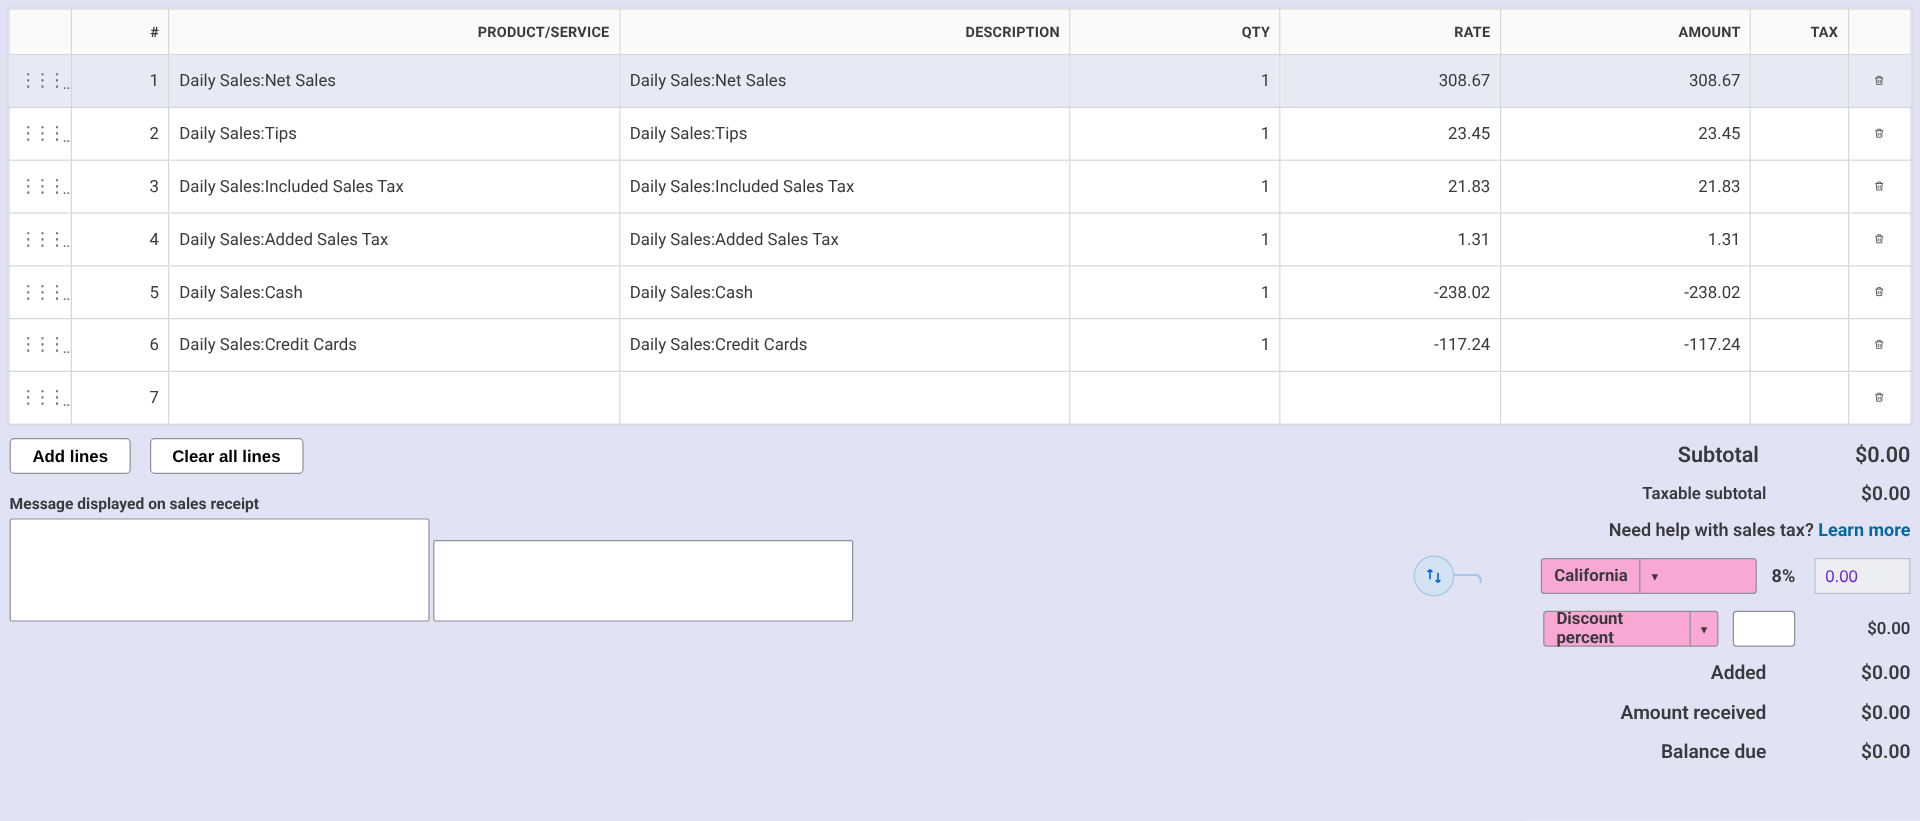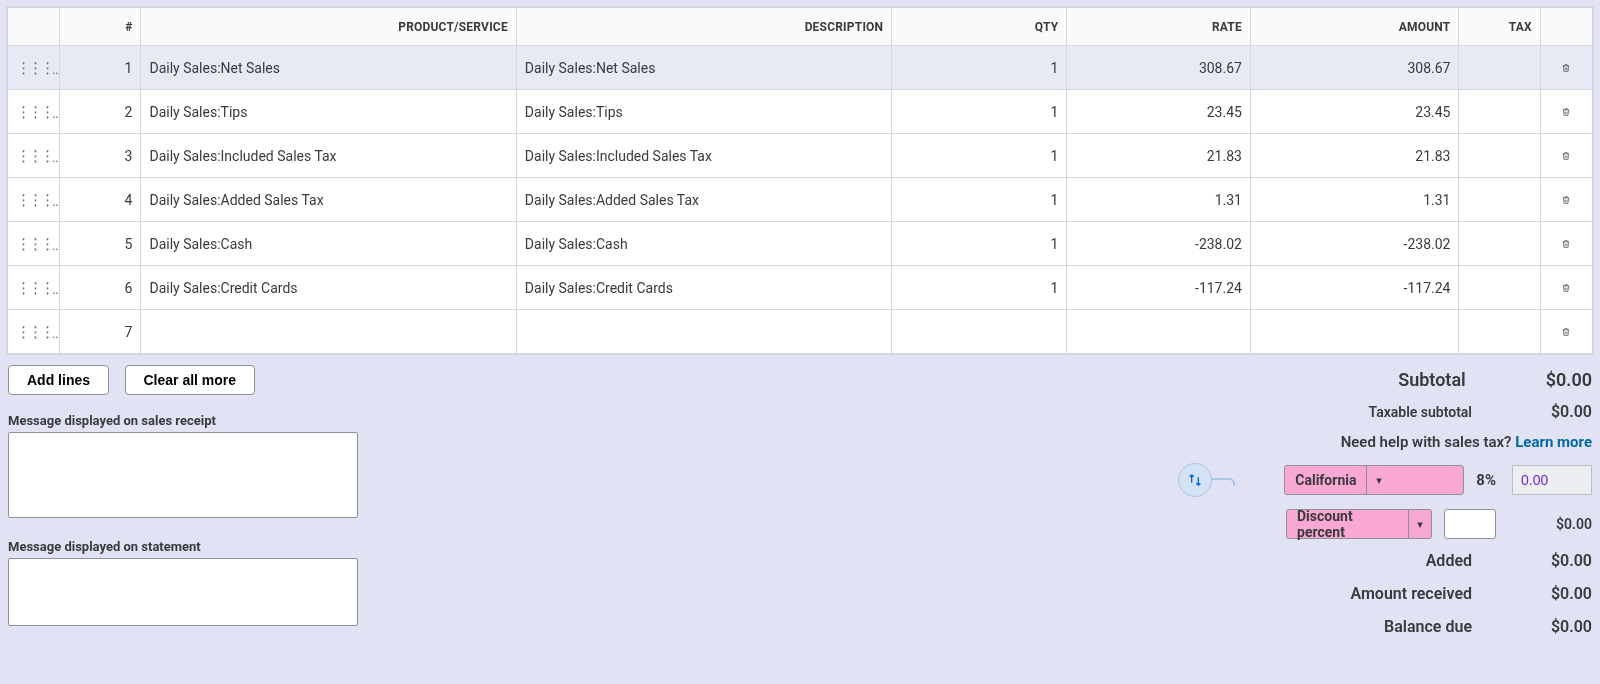--- a/index.html
+++ b/index.html
@@ -360,26 +360,25 @@
             </button></td>
         </tr>
       </tbody>
   </table>
 </div>
 
 <div class="below">
 
   <div class="left-col">
     <button class="btn">Add lines</button>
-    <button class="btn">Clear all more</button>
+    <button class="btn">Clear all lines</button>
 
     <div class="field-label">Message displayed on sales receipt</div>
     <textarea class="msg-area" style=""></textarea>
 
-    <div class="field-label">Message displayed on statement</div>
     <textarea class="msg-area short" style=""></textarea>
   </div>
 
   <div class="right-col">
     <div class="lower-right">
 
       <div class="subtotal-row">
         <span>Subtotal</span>
         <span>$0.00</span>
       </div>

